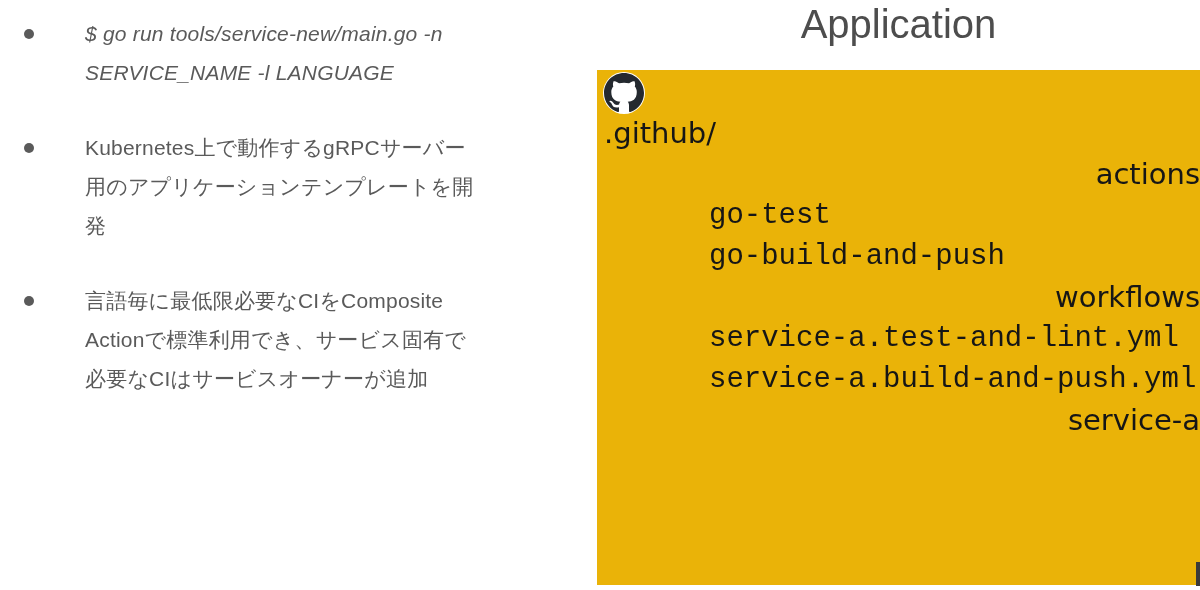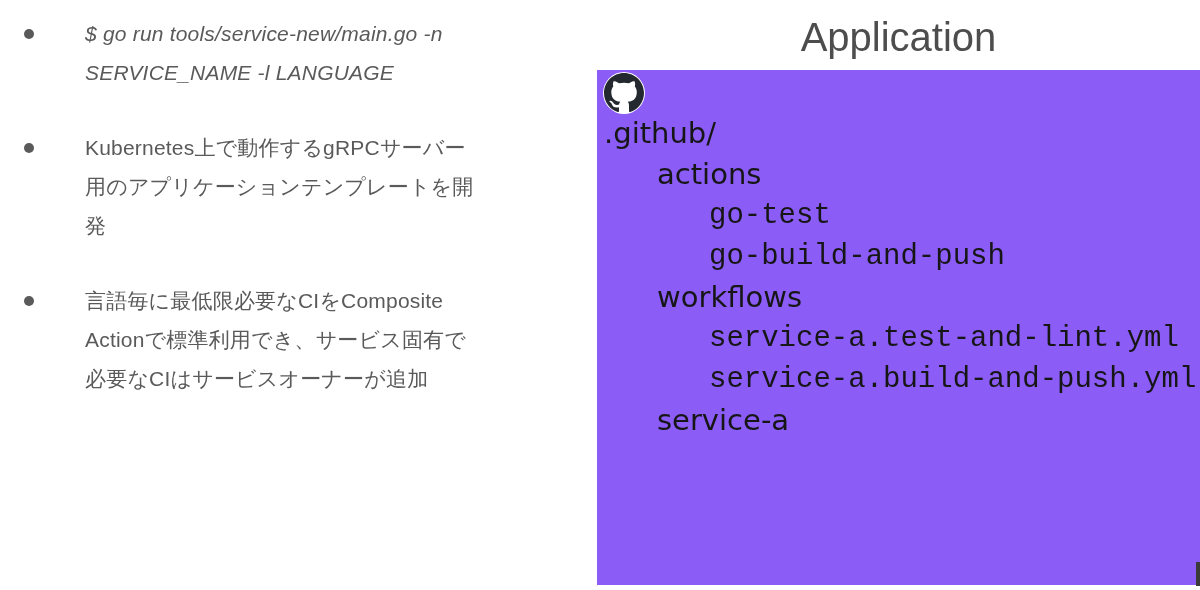--- a/index.html
+++ b/index.html
@@ -48,35 +48,35 @@
     letter-spacing: 0.2px;
   }
   .bullet-text.code-italic {
     font-style: italic;
   }
 
   
   .app-title {
     position: absolute;
     left: 597px;
-    top: 13px;
+    top: 0;
     width: 603px;
     text-align: center;
     font-size: 40px;
     line-height: 48px;
     color: #4d4d4d;
     font-family: "Liberation Sans", sans-serif;
   }
   .tree-panel {
     position: absolute;
     left: 597px;
     top: 70px;
     width: 603px;
     height: 515px;
-    background: #8b5cf6;
+    background: #eab308;
   }
   .github-badge {
     position: absolute;
     left: 6px;
     top: 2px;
     width: 42px;
     height: 42px;
     border-radius: 50%;
     background: #ffffff;
     display: flex;
@@ -95,21 +95,21 @@
     width: 603px;
   }
   .tree-row {
     font-family: "DejaVu Sans", "Liberation Sans", sans-serif;
     font-size: 29px;
     line-height: 41px;
     color: #161616;
     white-space: nowrap;
   }
   .ind0 { padding-left: 7px; }
-  .ind1 { padding-left: 60px; }
+  .ind1 { padding-left: 60px; text-align: right; }
   .ind2 { padding-left: 112px; font-family: Liberation Mono, monospace; }
 
   
   .edge-notch {
     position: absolute;
     right: 0;
     bottom: 4px;
     width: 4px;
     height: 24px;
     background: #3a3a3a;

